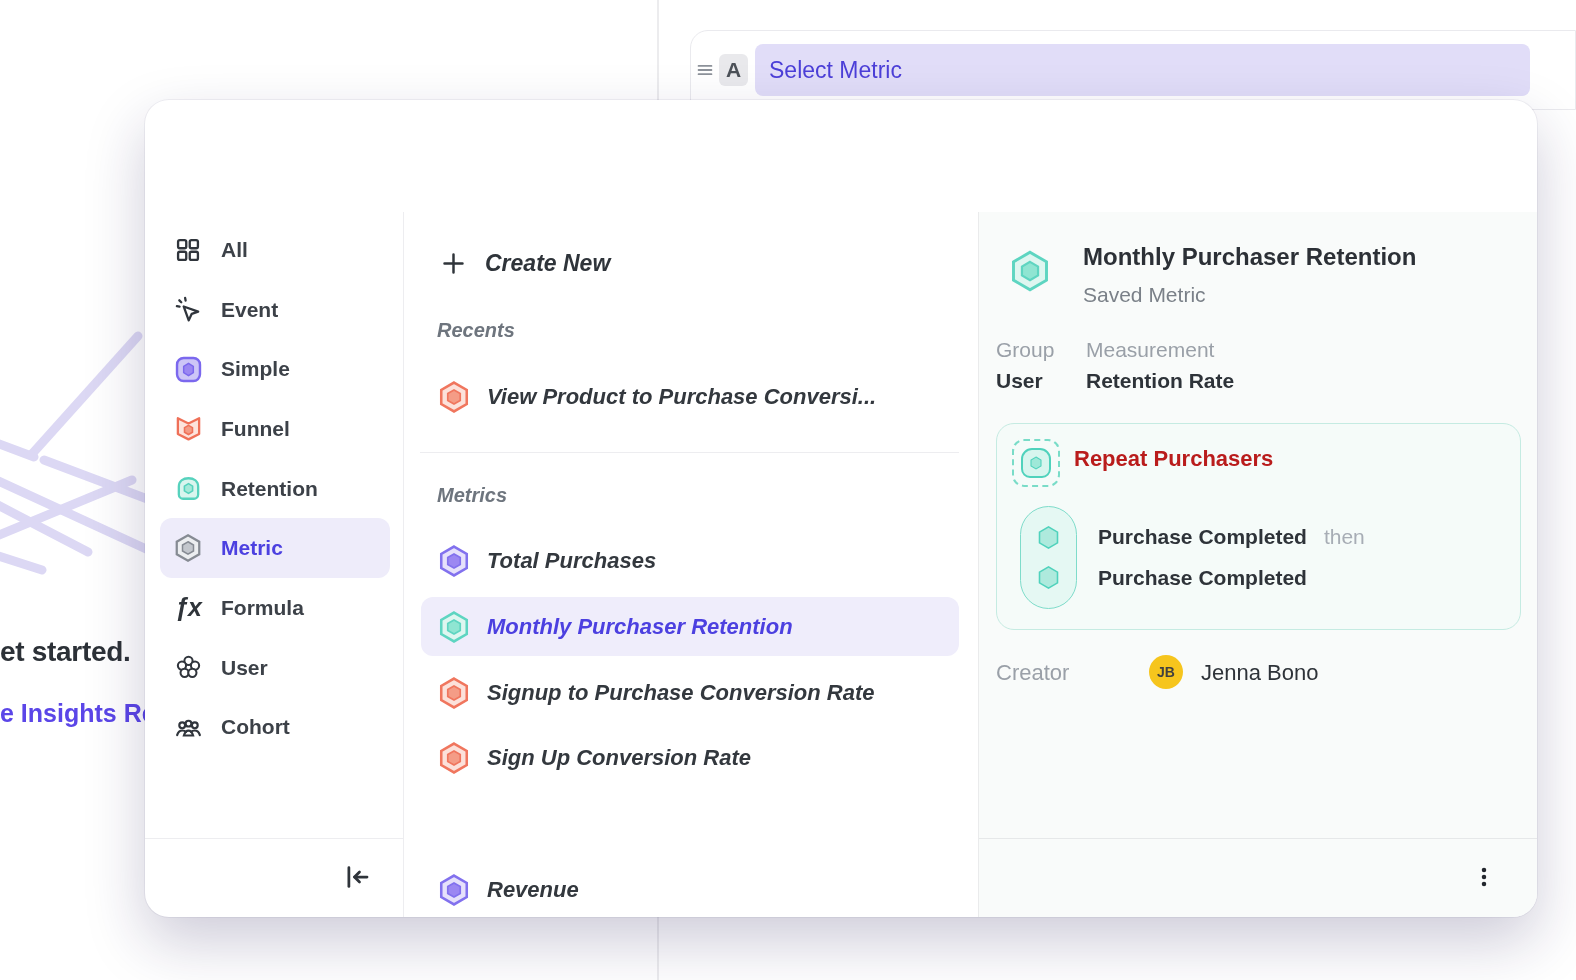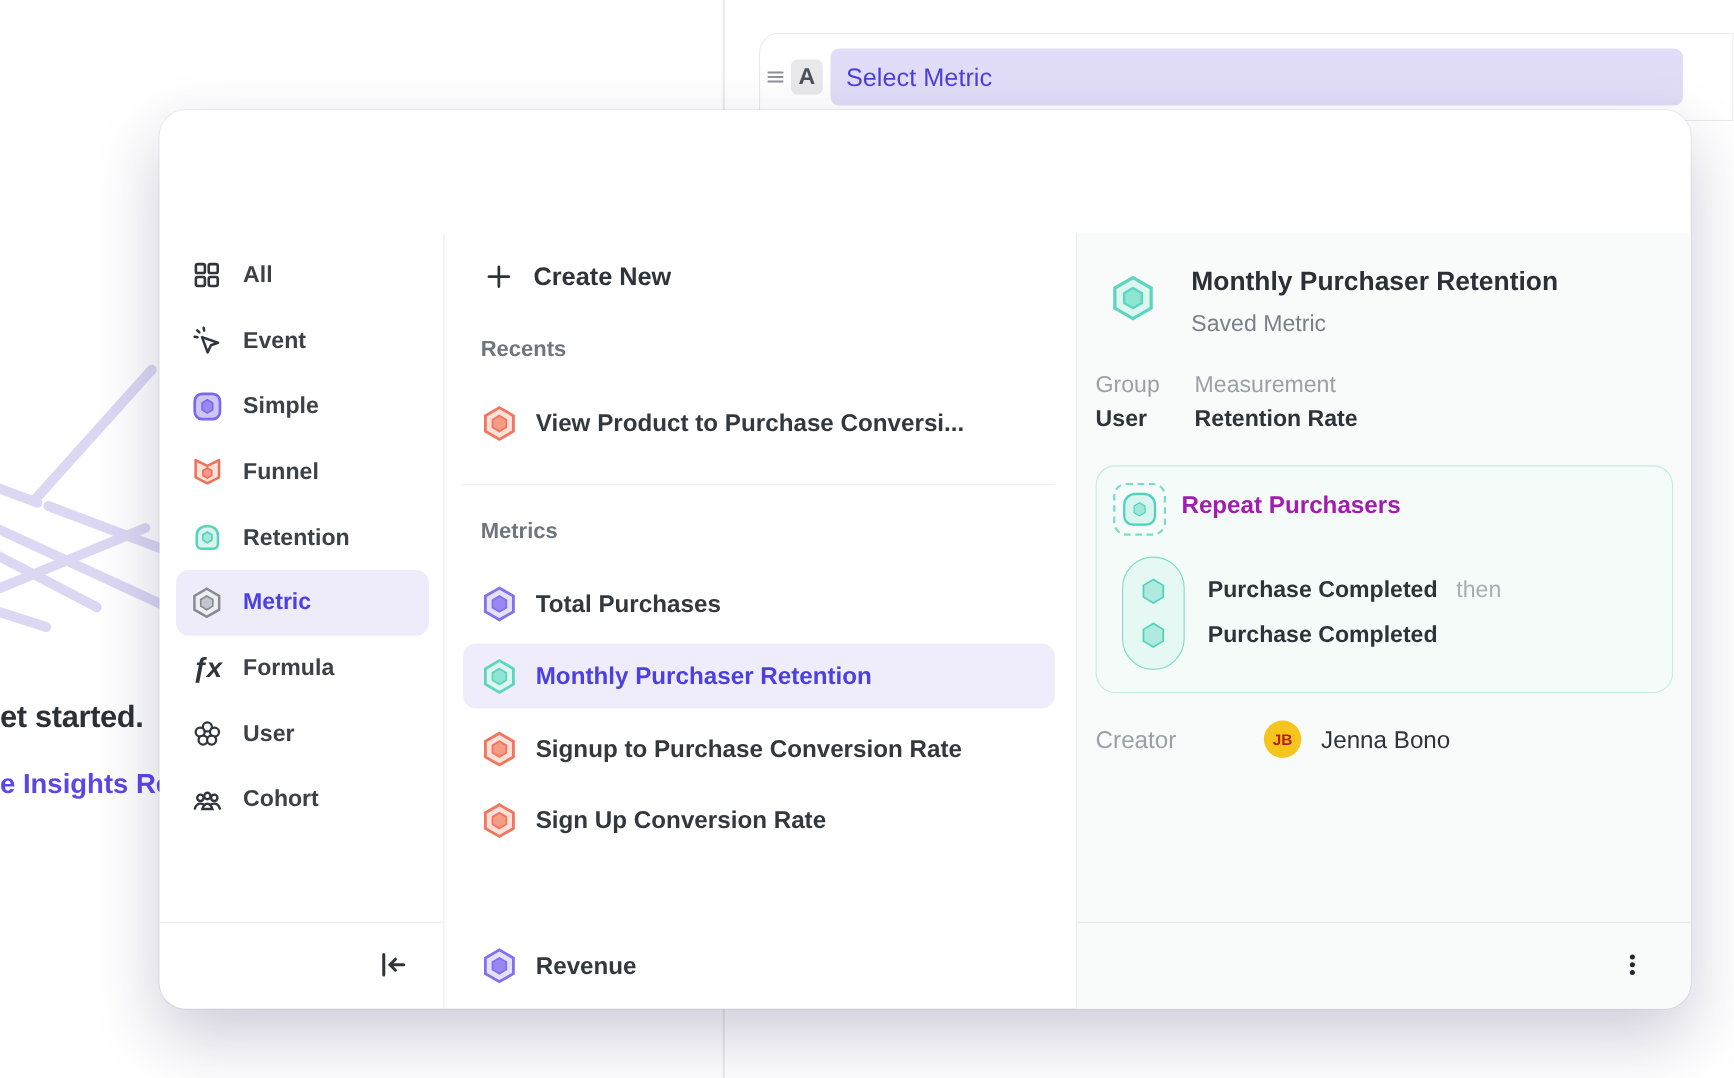--- a/index.html
+++ b/index.html
@@ -48,21 +48,21 @@
   .sb-item { height:59.7px; display:flex; align-items:center; gap:18px; padding-left:13px; border-radius:12px;
     font-size:21px; font-weight:700; color:#3c4148; cursor:pointer; }
   .sb-item.selected { background:#eeecfa; color:#4c40e0; }
   .sb-icon { width:30px; height:30px; flex:none; display:flex; align-items:center; justify-content:center; }
   .fx { font-style:italic; font-weight:700; font-size:25px; color:#2f343a; letter-spacing:-1px; }
   .sb-footer-divider { position:absolute; left:0; right:0; top:626px; height:1px; background:#ededf0; }
   .collapse-btn { position:absolute; top:645px; right:26px; width:40px; height:40px; display:flex;
     align-items:center; justify-content:center; cursor:pointer; }
 
   
-  .mid { position:absolute; left:259px; top:0; bottom:0; width:574px; }
+  .mid { position:absolute; left:259px; top:12px; bottom:0; width:574px;font-style:italic; }
   .create-row { position:absolute; left:36px; top:26px; display:flex; align-items:center; gap:18px;
     font-size:23px; font-weight:700; color:#2f343a; cursor:pointer; }
   .sec-header { position:absolute; left:33px; font-size:20px; font-weight:700; color:#6e757e; }
   .recents-header { top:95px; }
   .metrics-header { top:260px; }
   .mid-divider { position:absolute; left:16px; right:19px; top:228px; height:1px; background:#ededf0; }
   .m-row { position:absolute; left:17px; right:19px; height:59px; display:flex; align-items:center;
     padding-left:16px; gap:16px; border-radius:12px; font-size:22px; font-weight:700; color:#33383e; cursor:pointer; }
   .m-row.selected { background:#efedfb; color:#4c40e0; }
   .m-ico { width:34px; height:34px; flex:none; }
@@ -78,31 +78,31 @@
   .meta-label { position:absolute; top:126px; font-size:21px; color:#9aa0a8; }
   .meta-value { position:absolute; top:157px; font-size:21px; font-weight:700; color:#2e3339; }
   .meta-c1 { left:17px; } .meta-c2 { left:107px; }
 
   .def-card { position:absolute; left:17px; top:211px; width:525px; height:207px; background:#f5fbf9;
     border:1.5px solid #c5ebe2; border-radius:18px; }
   .def-icon { position:absolute; left:15px; top:15px; width:48px; height:48px; border:2px dashed #79dcc8;
     border-radius:12px; display:flex; align-items:center; justify-content:center; }
   .def-arch { width:30px; height:30px; background:#d7f5ee; border:2px solid #4fd2bc;
     border-radius:11px 11px 9px 9px; display:flex; align-items:center; justify-content:center; }
-  .def-title { position:absolute; left:77px; top:22px; font-size:22px; font-weight:700; color:#a21caf; }
+  .def-title { position:absolute; left:77px; top:22px; font-size:22px; font-weight:700; color:#b91c1c; }
   .def-capsule { position:absolute; left:23px; top:82px; width:57px; height:103px; background:#e5f8f3;
     border:1.5px solid #7edcca; border-radius:29px; display:flex; flex-direction:column;
     align-items:center; justify-content:center; gap:13px; }
   .def-line { position:absolute; left:101px; font-size:21px; font-weight:700; color:#2e3339; }
   .def-l1 { top:101px; } .def-l2 { top:142px; }
   .then { color:#a7adb5; font-weight:400; margin-left:17px; }
 
   .creator-label { position:absolute; left:17px; top:448px; font-size:22px; color:#9aa0a8; }
   .creator-avatar { position:absolute; left:170px; top:443px; width:34px; height:34px; border-radius:50%;
-    background:#f6c51d; color:#b91c1c; font-size:14px; font-weight:700;
+    background:#f6c51d; color:#404040; font-size:14px; font-weight:700;
     display:flex; align-items:center; justify-content:center; }
   .creator-name { position:absolute; left:222px; top:448px; font-size:22px; color:#2e3339; }
 
   .r-footer-divider { position:absolute; left:0; right:0; top:626px; height:1px; background:#e6e8e9; }
   .kebab { position:absolute; right:34px; top:646px; width:38px; height:38px; display:flex;
     align-items:center; justify-content:center; cursor:pointer; }
 
   
   .hx-purple .o { fill:#e6e1fb; stroke:#8271ee; } .hx-purple .i { fill:#9b87f2; stroke:#8271ee; }
   .hx-teal   .o { fill:#def6f0; stroke:#5ed5c1; } .hx-teal   .i { fill:#8fe5d2; stroke:#5ed5c1; }

